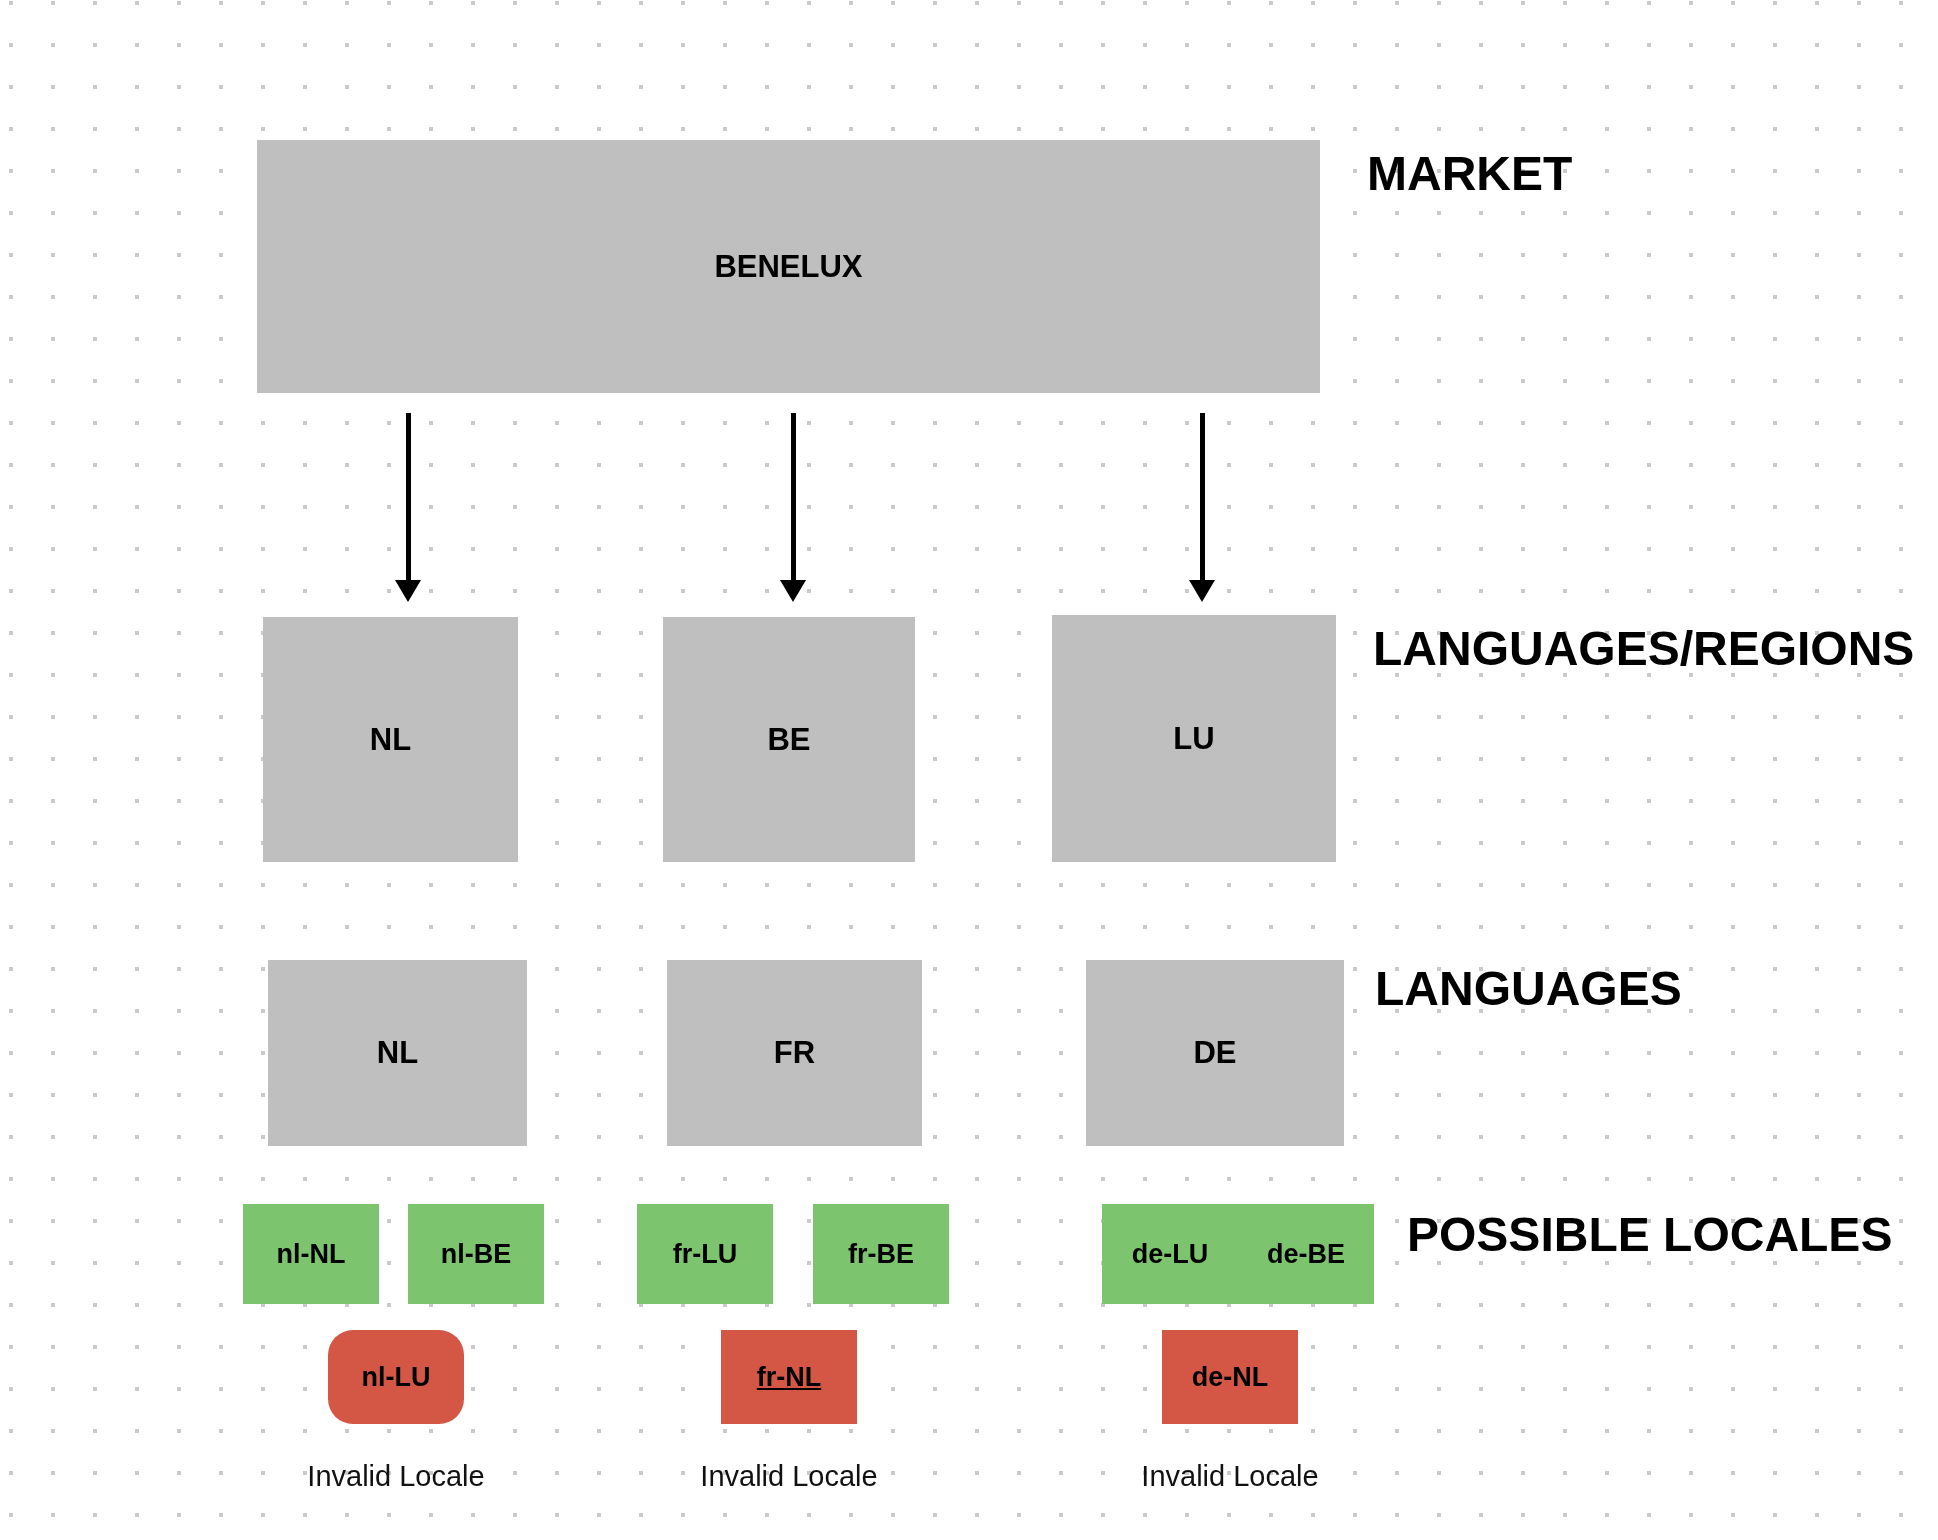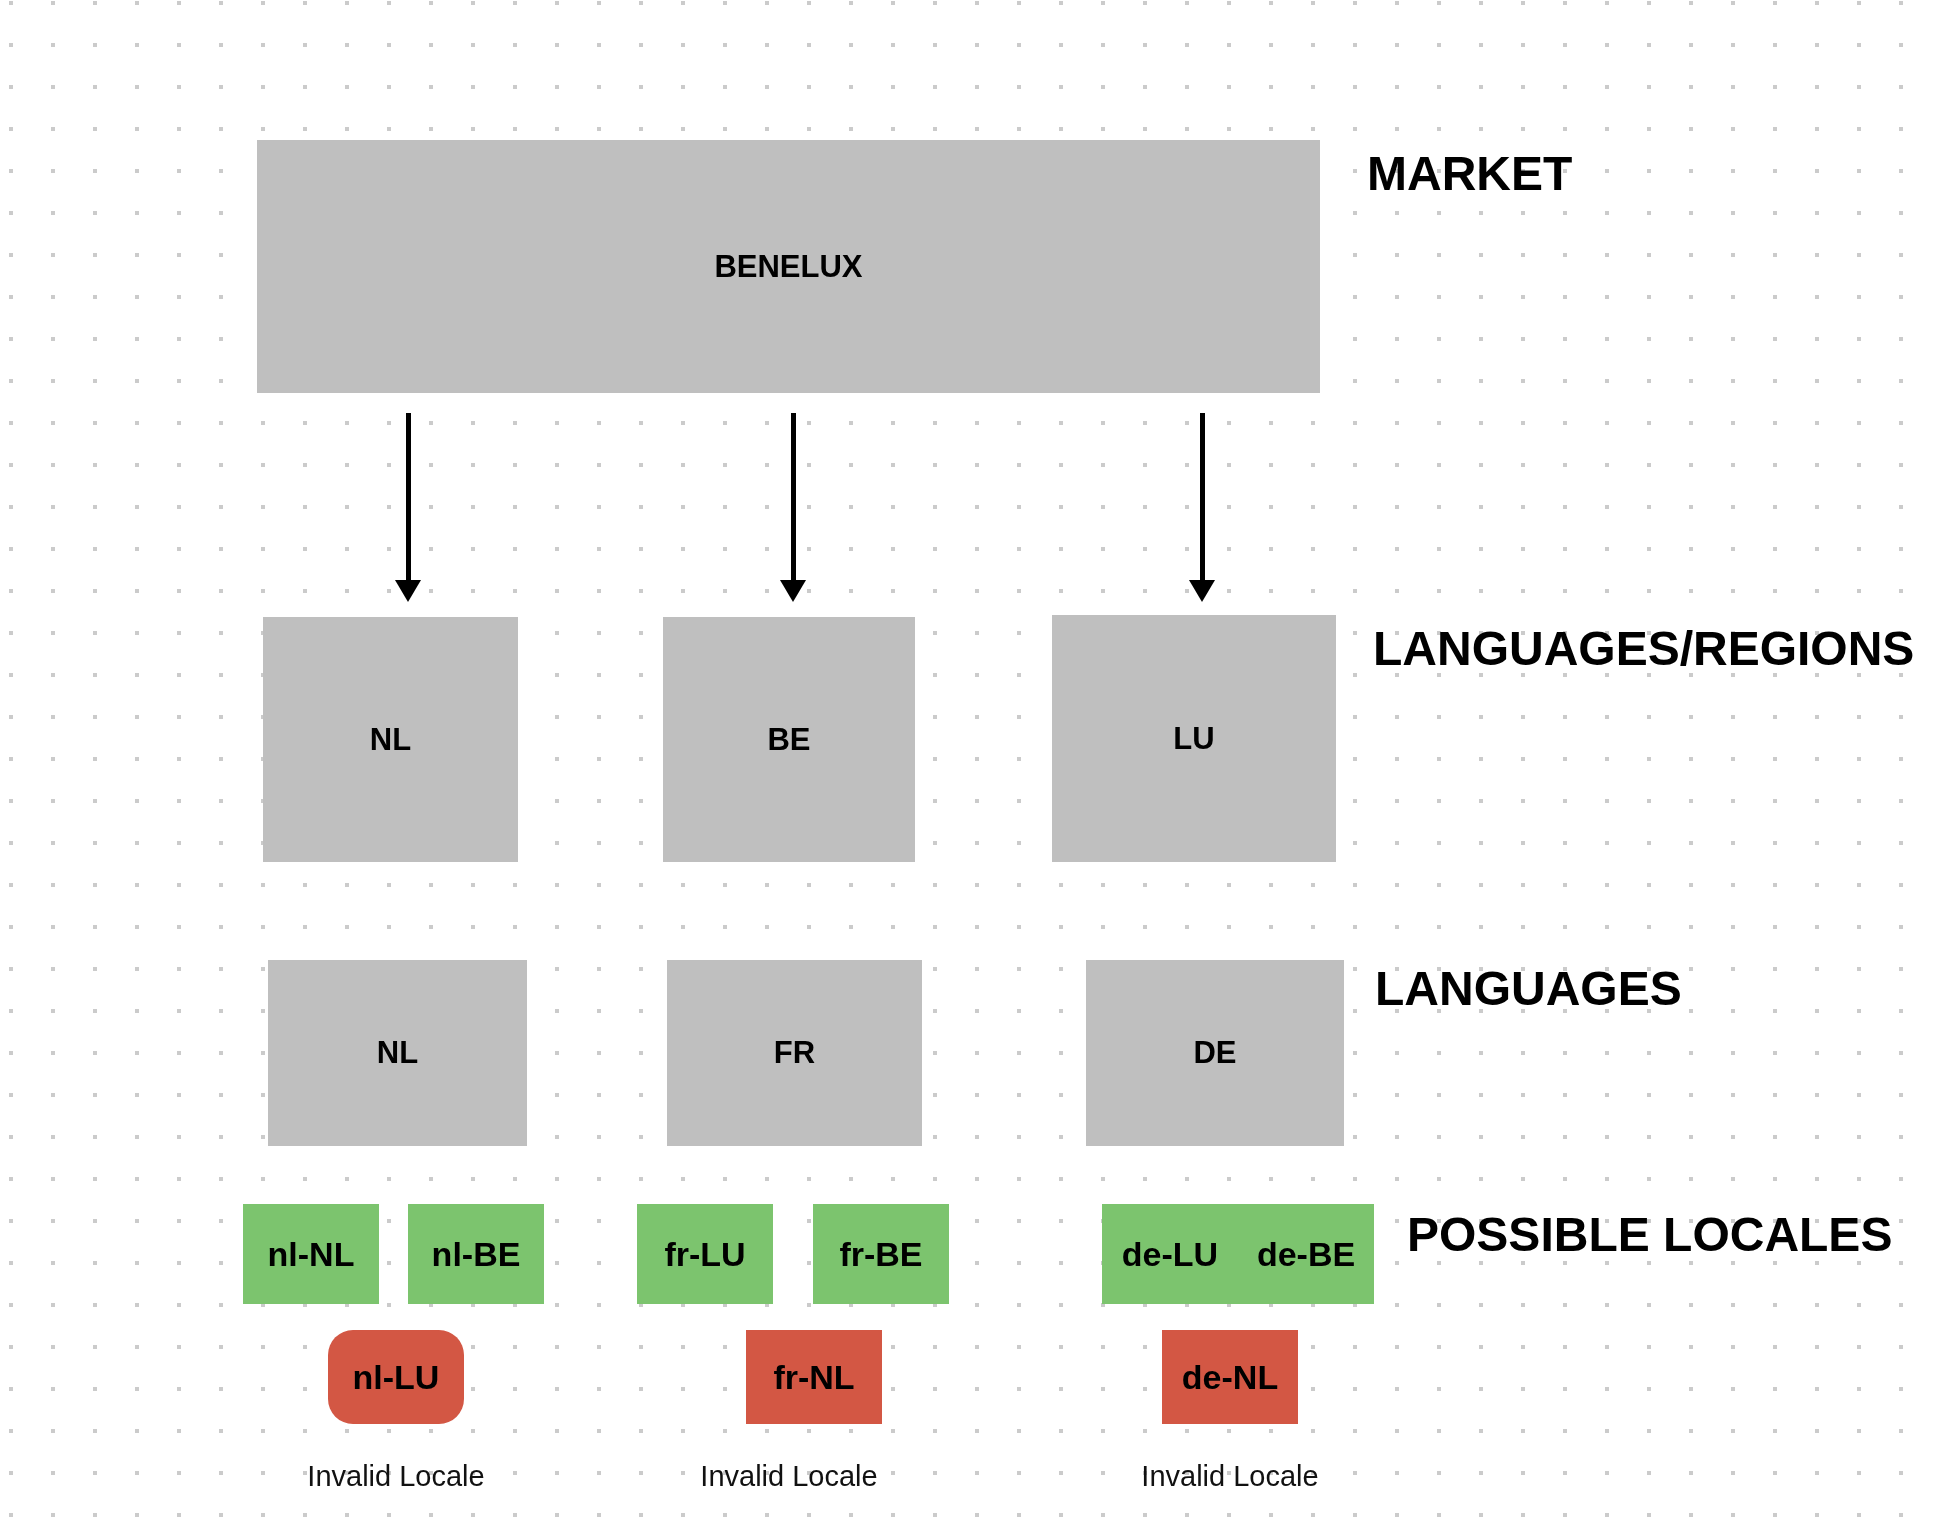--- a/index.html
+++ b/index.html
@@ -57,21 +57,21 @@
     border-top: 22px solid #000;
   }
   .locale {
     position: absolute;
     width: 136px;
     height: 100px;
     top: 1204px;
     display: flex;
     align-items: center;
     justify-content: center;
-    font-size: 34px;
+    font-size: 27px;
     font-weight: 600;
     color: #000;
   }
   .locale.valid { background: var(--green, #7CC46E); }
   .locale.invalid {
     background: var(--red, #D35744);
     top: 1330px;
     height: 94px;
   }
   .caption {
@@ -119,20 +119,20 @@
   <div class="gbox" style="left:667px; top:960px; width:255px; height:186px;">FR</div>
 
   <div class="locale valid" style="left:243px;">nl-NL</div>
   <div class="locale valid" style="left:408px;">nl-BE</div>
   <div class="locale valid" style="left:637px;">fr-LU</div>
   <div class="locale valid" style="left:813px;">fr-BE</div>
   <div class="locale valid" style="left:1074px;margin-left:28px;">de-LU</div>
   <div class="locale valid" style="left:1238px;">de-BE</div>
 
   <div class="locale invalid" style="left:328px;border-radius:25px;">nl-LU</div>
-  <div class="locale invalid" style="left:746px;">fr-NL</div>
+  <div class="locale invalid" style="left:721px;text-decoration:underline;">fr-NL</div>
   <div class="locale invalid" style="left:1162px;">de-NL</div>
 
   <div class="caption" style="left:266px;">Invalid Locale</div>
   <div class="caption" style="left:659px;">Invalid Locale</div>
   <div class="caption" style="left:1100px;">Invalid Locale</div>
 
 </div>
 
 </body></html>

